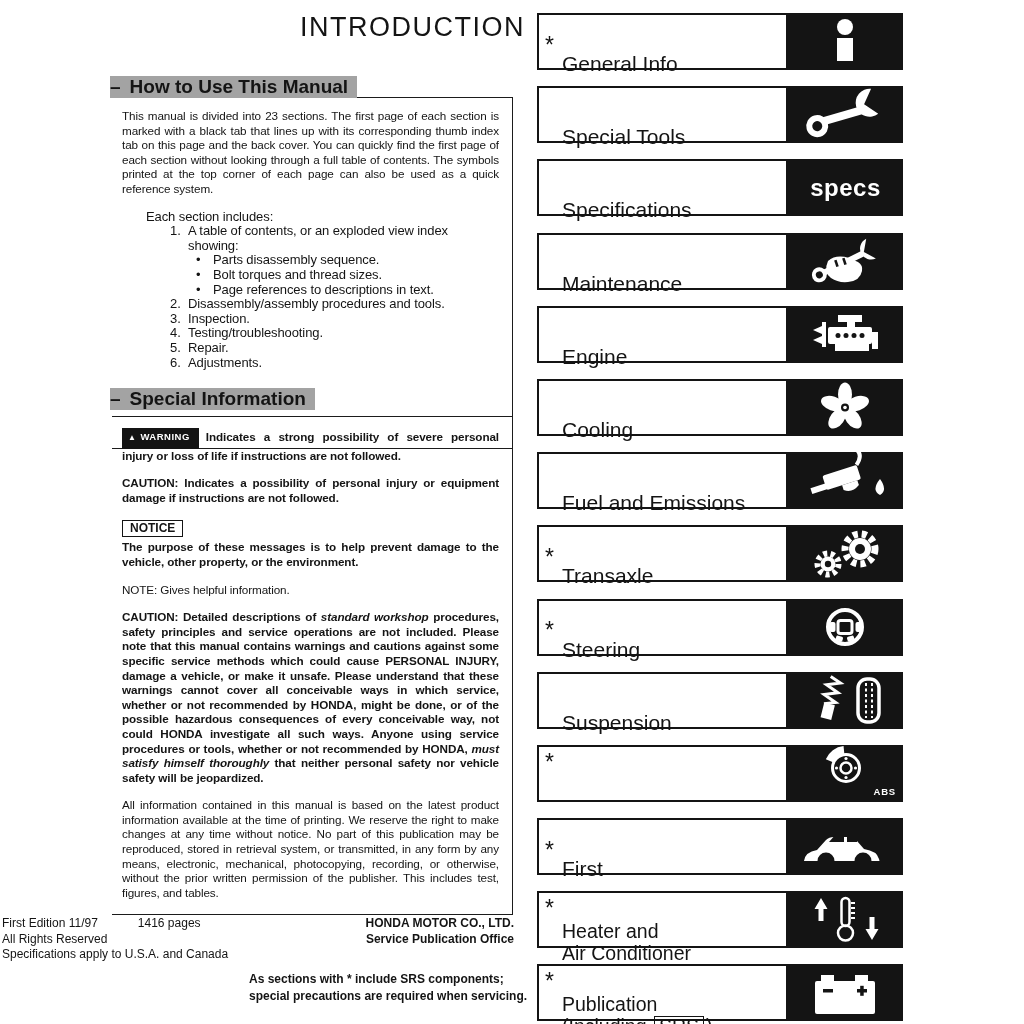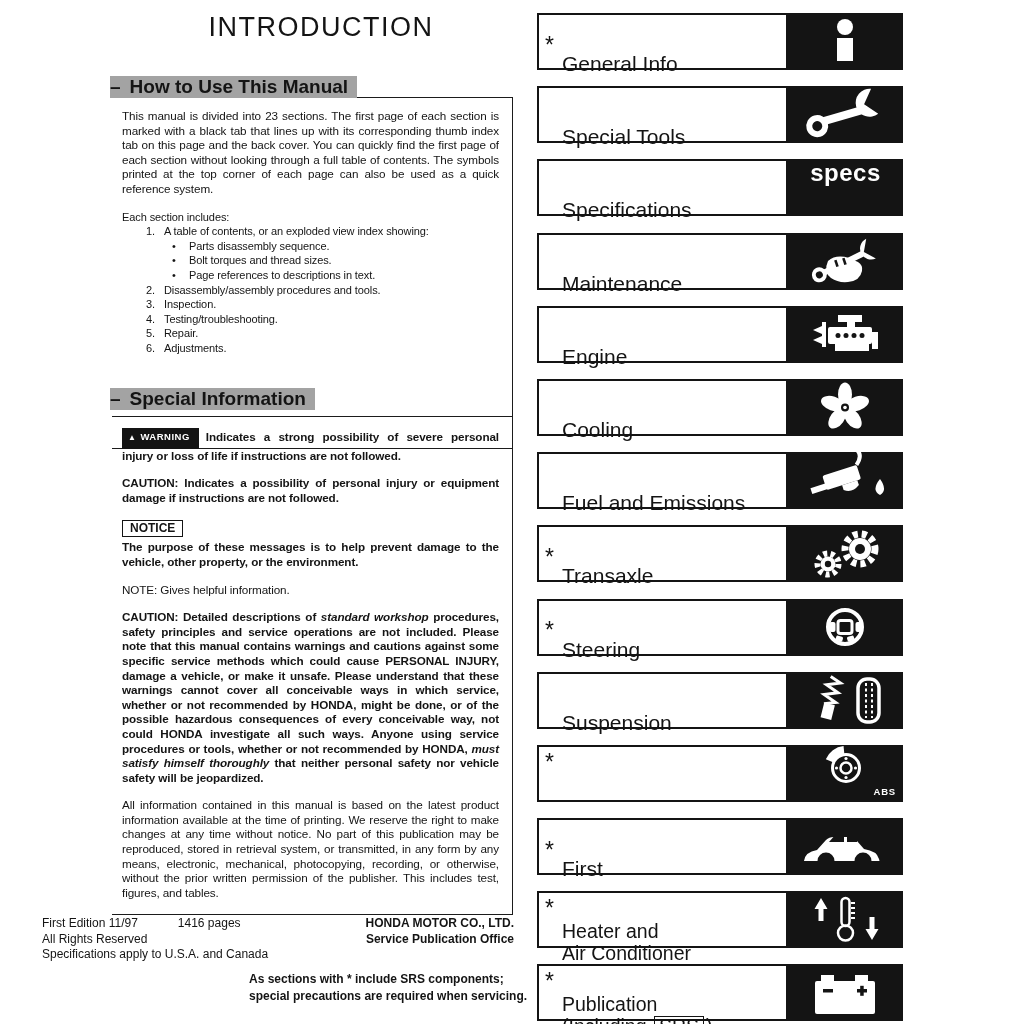--- a/index.html
+++ b/index.html
@@ -1,65 +1,65 @@
 <!DOCTYPE html>
 <html><head>
 <meta charset="utf-8">
 <style>
   html,body{margin:0;padding:0;background:#e8e8e8;}
   .page{position:relative;width:1024px;height:1024px;background:#ffffff;overflow:hidden;
         font-family:"Liberation Sans",sans-serif;color:#141414;}
   
-  .doc-title{position:absolute;left:111px;top:12px;width:420px;text-align:center;
+  .doc-title{position:absolute;left:105px;top:12px;width:420px;text-align:right;
              font-size:27px;letter-spacing:1.5px;font-weight:500;}
   .sec-heading{position:absolute;font-size:19px;font-weight:bold;white-space:nowrap;
                background:#a3a3a3;z-index:2;padding-right:9px;}
   .sec-heading .dash{font-weight:bold;margin-right:9px;}
   #heading1{left:110px;top:76px;}
   #heading2{left:110px;top:388px;}
   .sec-box{position:absolute;border:1.5px solid #1b1b1b;border-left:none;box-sizing:border-box;
            padding:11px 13px 0 10px;}
   #box1{left:112px;top:97px;width:401px;height:352px;}
   #box2{left:112px;top:404px;width:401px;height:499px;margin-top:12px;}
   .sec-box p{margin:0 0 13px 0;font-size:11.7px;line-height:14.6px;text-align:justify;
              letter-spacing:-0.1px;}
   .sec-box p.b{font-weight:bold;}
-  .lst{font-size:11px;line-height:14.6px;letter-spacing:-0.1px;}
+  .lst{font-size:13px;line-height:14.6px;letter-spacing:-0.1px;margin-left:24px;}
   .li{display:flex;}
   .li.ind{padding-left:24px;}
   .li.sub{padding-left:48px;}
   .li .num{flex:0 0 18px;}
   .li .blt{flex:0 0 17px;text-align:left;padding-left:2px;}
   .badge{display:inline-block;background:#141414;color:#fff;font-size:9.5px;font-weight:bold;
          padding:2px 9px 3px 6px;margin-right:7px;letter-spacing:0.5px;vertical-align:1px;}
   .badge .tri{font-size:8px;margin-right:4px;}
   .notice-box{display:inline-block;border:1.6px solid #141414;font-weight:bold;font-size:12px;
               padding:0 7px 1px 7px;margin:0 0 3px 0;}
   
-  .foot-left{position:absolute;left:2px;top:916px;font-size:12px;line-height:15.5px;margin-left:40px;}
+  .foot-left{position:absolute;left:2px;top:916px;font-size:12px;line-height:15.5px;}
   .foot-left .pages{margin-left:40px;}
   .foot-right{position:absolute;left:300px;top:916px;width:214px;text-align:right;
               font-weight:bold;font-size:12px;line-height:15.5px;}
   .srs-note{position:absolute;left:249px;top:971px;font-weight:bold;font-size:12px;
             line-height:17px;}
   
   .tabs{position:absolute;left:537px;top:13px;display:flex;flex-direction:column;gap:16.2px;}
   .tab{display:flex;width:366px;height:57px;}
   .tab-label{width:251px;box-sizing:border-box;border:2px solid #141414;background:#fff;
              display:flex;align-items:center;padding-left:6px;}
   .star{flex:0 0 17px;font-size:23px;line-height:10px;padding-top:6px;}
   .lines{display:flex;flex-direction:column;}
   .l1{font-size:21px;margin-top:45px;}
   .tab.two .l1,.tab.two .l2{font-size:19.5px;line-height:22px;}
   .tab.two .star{align-self:flex-start;padding-top:10px;}
   .boxed{display:inline-block;border:1.8px solid #141414;padding:0 4px;margin:0 2px;
          line-height:19px;}
   .boxed:empty{border:none;padding:0;margin:0;}
   .tab-icon{position:relative;width:115px;height:57px;background:#141414;display:flex;
-            justify-content:center;}
+            align-items:center;justify-content:center;}
   .tab-icon svg{width:115px;height:57px;display:block;}
   .tab-icon svg *{fill:#fff;}
   .tab-icon svg .nf{fill:none;stroke:#fff;}
   .tab-icon svg .blk{fill:#141414;stroke:none;}
   .specs-text{color:#fff;font-weight:bold;font-size:24px;letter-spacing:0.5px;}
   .abs-cap{position:absolute;right:7px;bottom:5px;color:#fff;font-size:9.5px;font-weight:bold;
            letter-spacing:0.8px;}
 </style>
 </head>
 <body>

